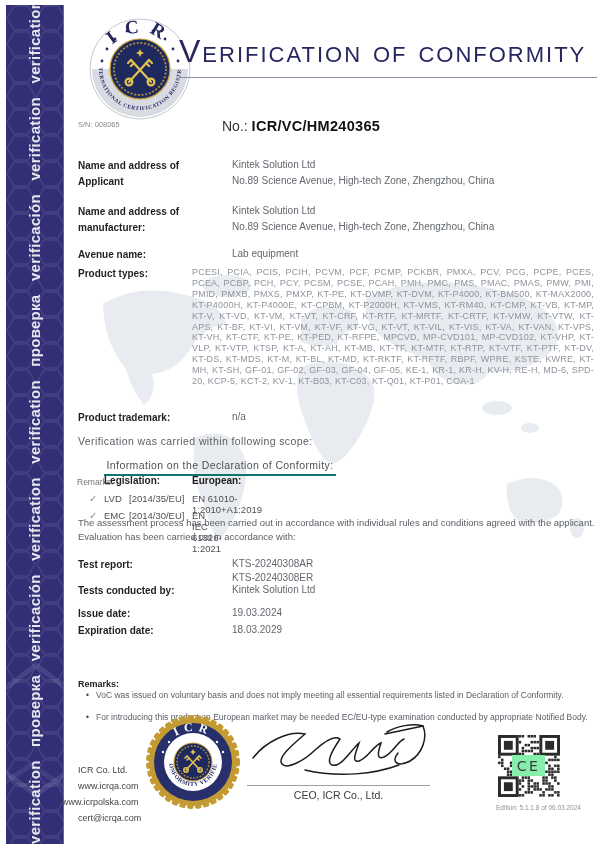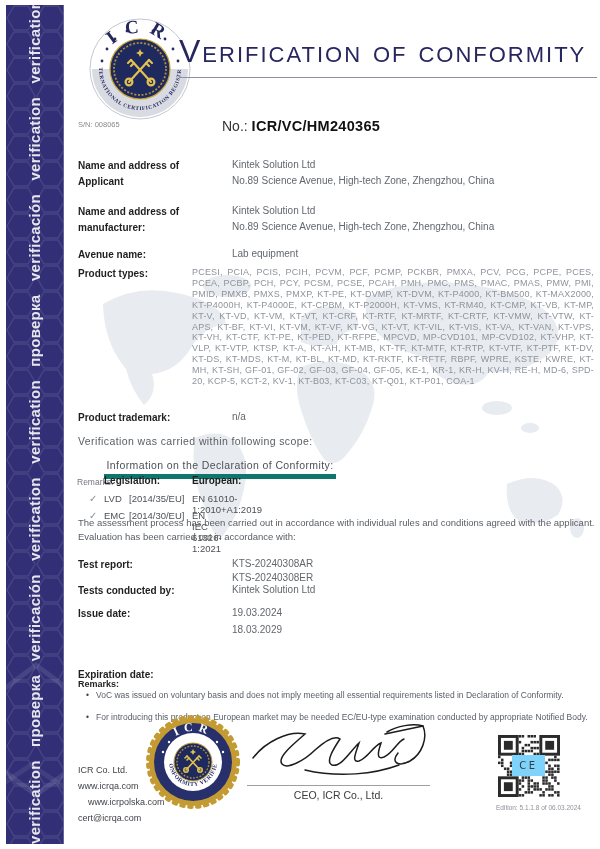--- a/index.html
+++ b/index.html
@@ -20,35 +20,35 @@
   .rule{border-top:1px solid #8b90a6;height:0;}
   .sn{font-size:7.5px;color:#8a8a8a;}
   .docno{font-size:14px;color:#333;}
   .docno b{font-size:14.5px;color:#111;letter-spacing:.3px;}
   
   .lbl{font-weight:bold;font-size:10px;color:#1f1f1f;line-height:16px;}
   .val{font-size:10px;color:#62676d;line-height:14.5px;padding-left:40px;}
   .types{font-size:9px;color:#8e949c;line-height:10.9px;text-align:justify;letter-spacing:.2px;}
   .scope{font-size:10.5px;color:#595e64;letter-spacing:.4px;}
   .docheader{font-size:10.5px;color:#4c5157;letter-spacing:.4px;text-align:center;
-             border-bottom:5px solid #0f766e;padding-bottom:3px;}
+             border-bottom:2px solid #0f766e;padding-bottom:3px;}
   .thead{font-weight:bold;font-size:10px;color:#1f1f1f;}
   .result{font-size:8.5px;color:#73777d;}
   .check{font-size:10px;color:#8a8d92;}
   .trow{font-size:9.5px;color:#4c5157;}
   .para{font-size:9.5px;color:#595e64;line-height:14px;}
   .remlbl{font-weight:bold;font-size:9px;color:#1f1f1f;}
   .bullet{font-size:8.5px;color:#595e64;line-height:11px;padding-left:12px;position:relative;}
   .bullet::before{content:"•";position:absolute;left:2px;top:0;color:#444;}
   .foot{font-size:9px;color:#3f4348;line-height:15.4px;}
   .ceo{font-size:10.5px;color:#3a3a3a;text-align:center;}
   .edition{font-size:6.5px;color:#8d9198;}
-  .qr-ce{position:absolute;left:512px;top:755px;width:33px;height:21px;background:#7dd3fc;
+  .qr-ce{position:absolute;left:512px;top:755px;width:33px;height:21px;background:#86efac;
          display:flex;align-items:center;justify-content:center;
-         font-family:"DejaVu Sans",sans-serif;font-size:10px;color:#3a3a3a;letter-spacing:2.5px;}
+         font-family:"DejaVu Sans",sans-serif;font-size:14px;color:#3a3a3a;letter-spacing:2.5px;}
   svg text{font-family:"Liberation Sans",sans-serif;}
   .serif text{font-family:"Liberation Serif",serif;}
 </style>
 </head>
 <body>
 
 <div class="abs" style="left:0;top:0;width:600px;height:849px;">
 
   <div class="sidebar">
     <svg width="57" height="839">
@@ -168,30 +168,30 @@
   <div class="abs lbl" style="left:78px;top:557px;">Test report:</div>
   <div class="abs val" style="left:192px;top:557px;">KTS-20240308AR</div>
   <div class="abs val" style="left:192px;top:571px;">KTS-20240308ER</div>
 
   <div class="abs lbl" style="left:78px;top:583px;">Tests conducted by:</div>
   <div class="abs val" style="left:192px;top:583px;">Kintek Solution Ltd</div>
 
   <div class="abs lbl" style="left:78px;top:606px;">Issue date:</div>
   <div class="abs val" style="left:192px;top:606px;">19.03.2024</div>
 
-  <div class="abs lbl" style="left:78px;top:623px;margin-top:44px;">Expiration date:</div>
+  <div class="abs lbl" style="left:78px;top:623px;">Expiration date:</div>
   <div class="abs val" style="left:192px;top:623px;">18.03.2029</div>
 
   <div class="abs remlbl" style="left:78px;top:679px;">Remarks:</div>
   <div class="abs bullet" style="left:84px;top:690px;width:505px;">VoC was issued on voluntary basis and does not imply meeting all essential requirements listed in Declaration of Conformity.</div>
   <div class="abs bullet" style="left:84px;top:701px;width:505px;">For introducing this product on European market may be needed EC/EU-type examination conducted by appropriate Notified Body.</div>
 
   <div class="abs foot" style="left:78px;top:763px;">ICR Co. Ltd.</div>
   <div class="abs foot" style="left:78px;top:779px;">www.icrqa.com</div>
-  <div class="abs foot" style="left:88px;top:795px;">www.icrpolska.com</div>
+  <div class="abs foot" style="left:62px;top:795px;">www.icrpolska.com</div>
   <div class="abs foot" style="left:78px;top:811px;">cert@icrqa.com</div>
 
   <svg class="abs serif" style="left:145px;top:714px;" width="96" height="96" viewBox="0 0 96 96">
     <defs>
       <path id="bArcTop" d="M17,48 A31,31 0 0 1 79,48"></path>
       <path id="bArcBot" d="M24,48 A24,24 0 0 0 72,48"></path>
     </defs>
     <circle cx="48" cy="48" r="44" fill="#c49b32"></circle>
     <circle cx="48" cy="48" r="45" fill="none" stroke="#c49b32" stroke-width="4" stroke-dasharray="2.5 5.5" stroke-linecap="round"></circle>
     <circle cx="48" cy="48" r="39" fill="#27306b"></circle>

